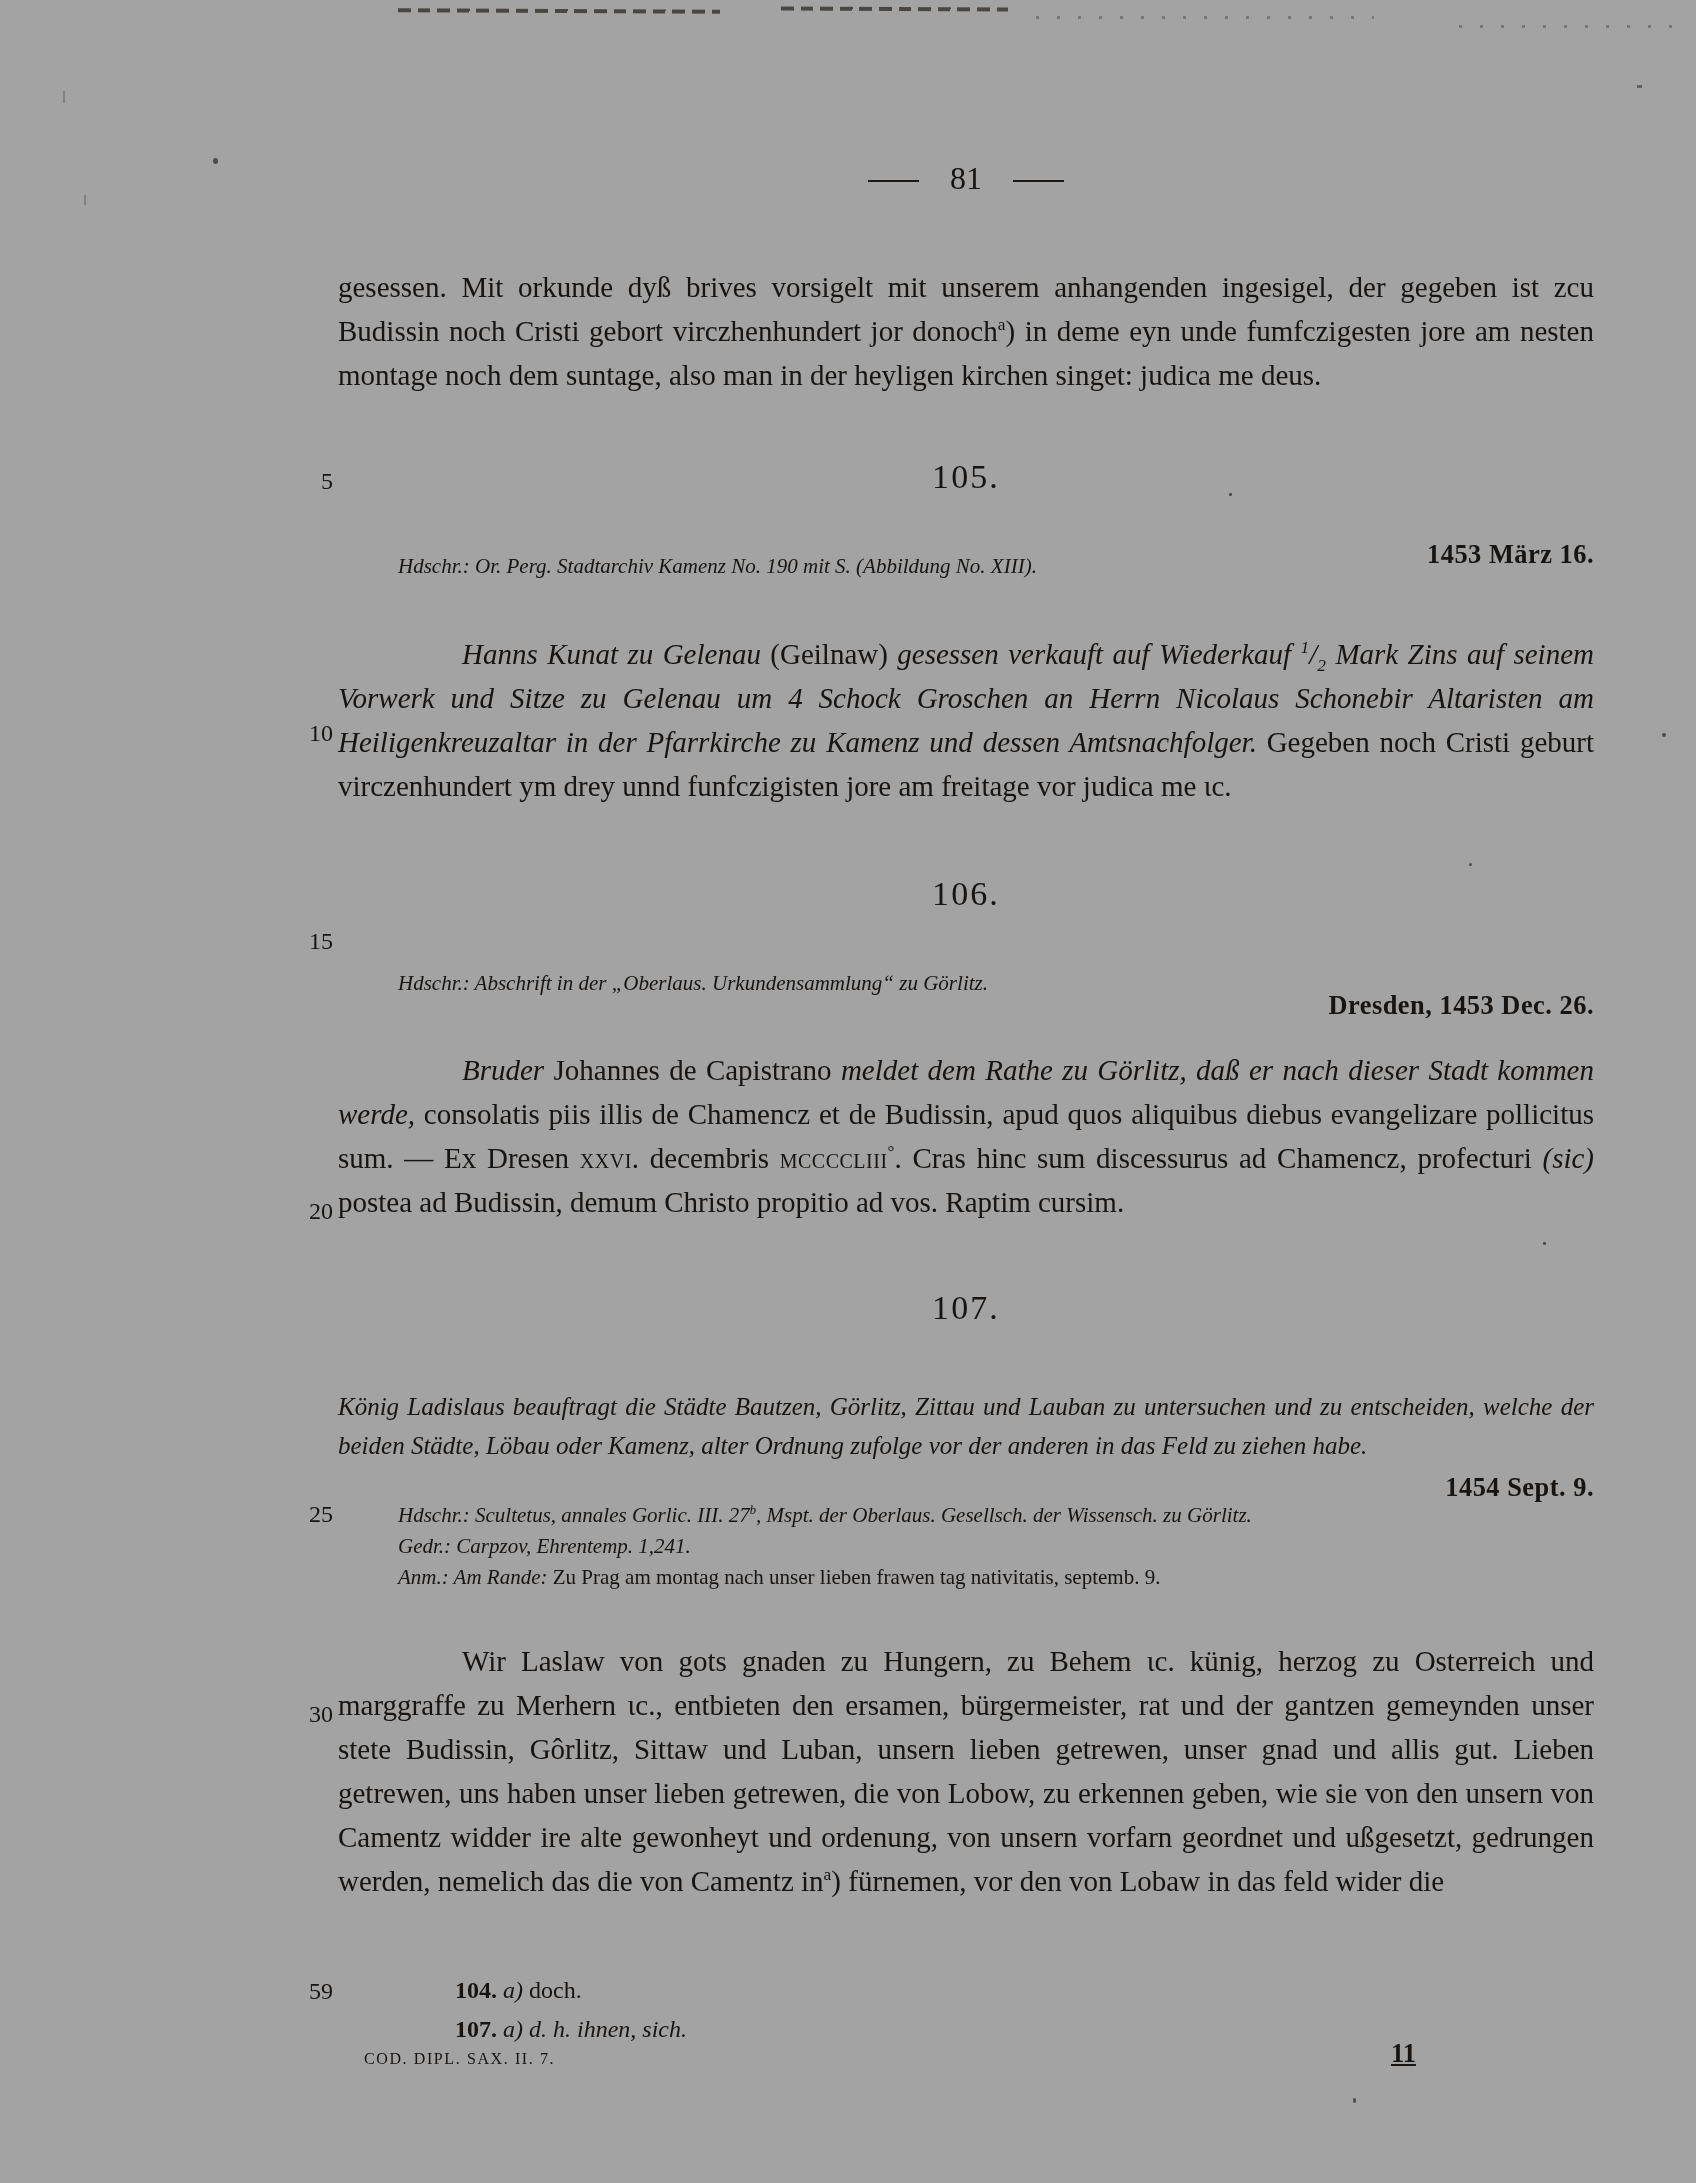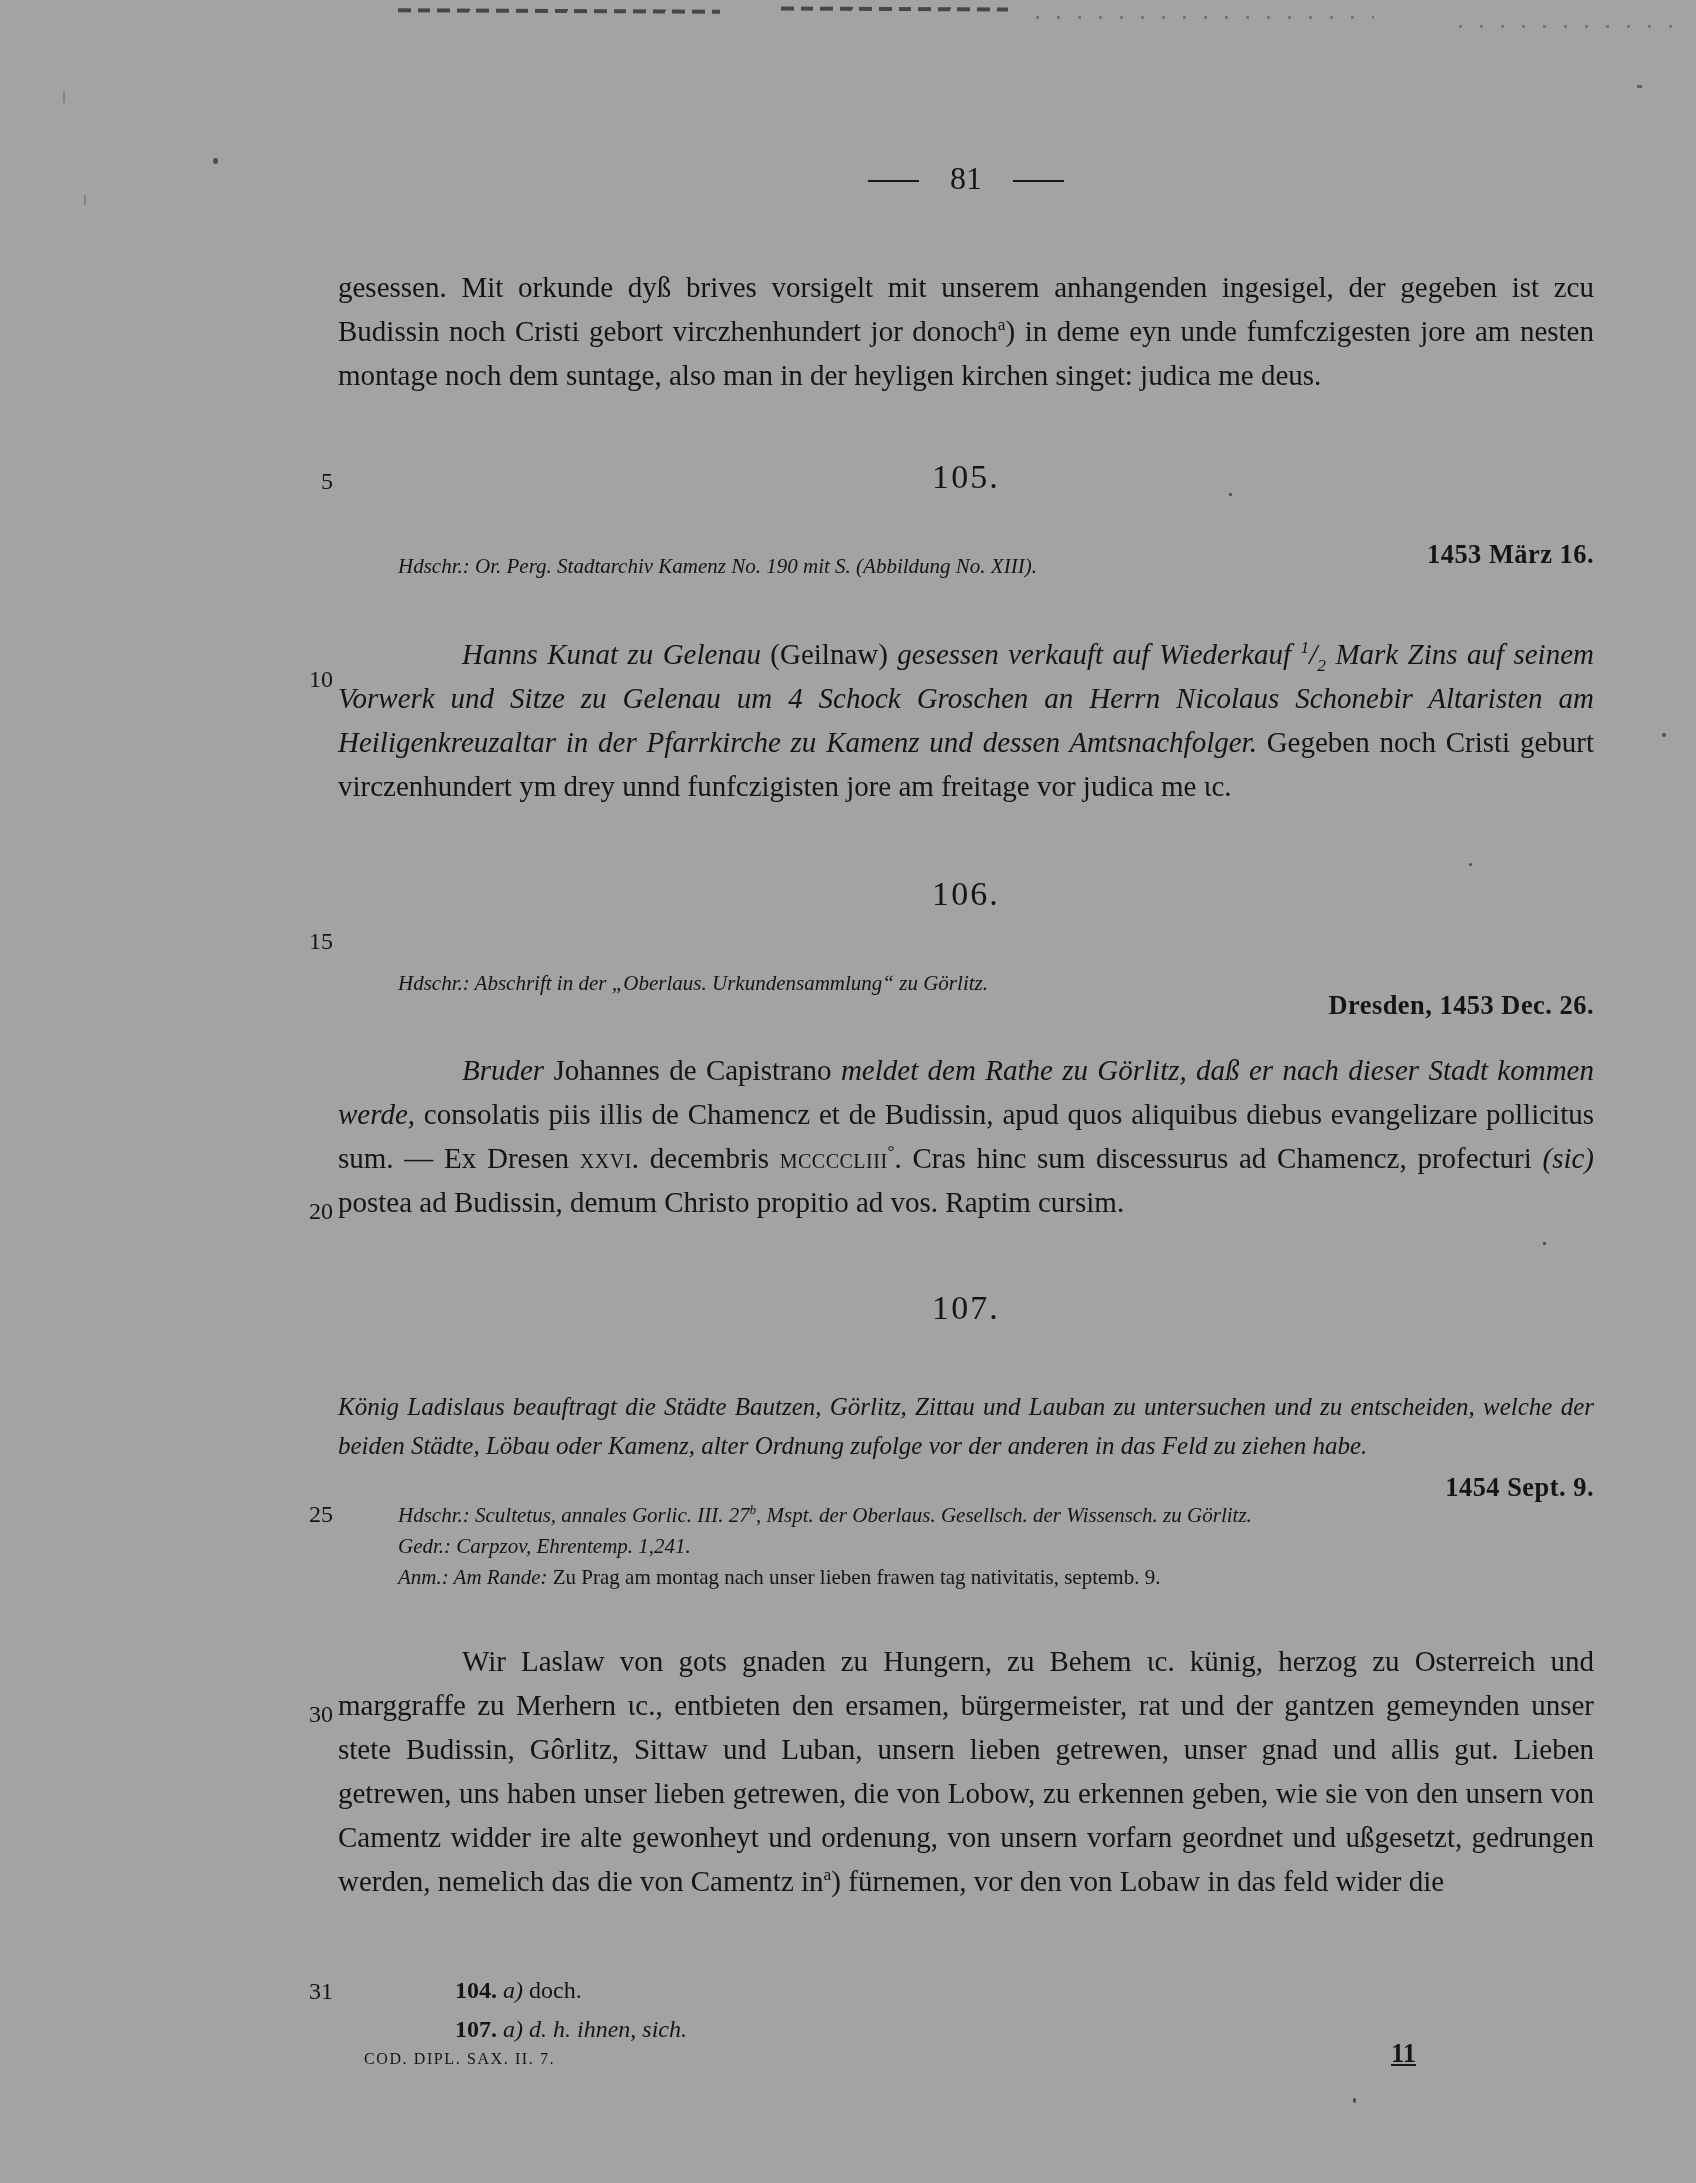--- a/index.html
+++ b/index.html
@@ -35,21 +35,21 @@
   .sg-sup{vertical-align:super;font-size:60%;line-height:0;}
   .sg-isup{vertical-align:super;font-size:60%;line-height:0;font-style:italic;}
   .sg-isub{vertical-align:sub;font-size:60%;line-height:0;font-style:italic;}
   .sg-sc{font-variant:small-caps;letter-spacing:0.5px;}
   
   .h-105{top:458px;}  .d-105{top:507px;}  .m-105{top:551px;}  .b-105{top:603px;}
   .h-106{top:875px;} .d-106{top:958px;} .m-106{top:968px;}  .b-106{top:1019px;}
   .h-107{top:1289px;} .sum-107{top:1362px;} .d-107{top:1440px;}
   .meta-107{top:1500px;} .b-107{top:1610px;}
   .fn-1{top:1977px;} .fn-2{top:2016px;}
-  .mn-0{top:468px;} .mn-1{top:666px;} .mn-2{top:928px;} .mn-3{top:1198px;}
+  .mn-0{top:468px;} .mn-1{top:720px;} .mn-2{top:928px;} .mn-3{top:1198px;}
   .mn-4{top:1501px;} .mn-5{top:1701px;} .mn-6{top:1978px;}
   
   .art{position:absolute;background:#3a3631;}
   .artline{height:3.7px;opacity:.75;
     background:repeating-linear-gradient(90deg,#2c2823 0 12.7px,transparent 12.7px 19.6px);}
   .dotline{height:2.6px;opacity:.35;
     background:repeating-linear-gradient(90deg,#2c2823 0 3.2px,transparent 3.2px 21px);}
   .speck{border-radius:50%;opacity:.8;}
   .faint{opacity:.3;}
 </style>
@@ -77,21 +77,21 @@
     <span>81</span>
     <span class="dash"></span>
   </div>
 
   <span class="mnum mn-0">5</span>
   <span class="mnum mn-1">10</span>
   <span class="mnum mn-2">15</span>
   <span class="mnum mn-3">20</span>
   <span class="mnum mn-4">25</span>
   <span class="mnum mn-5">30</span>
-  <span class="mnum mn-6">31</span>
+  <span class="mnum mn-6">59</span>
 
   <p class="block bodytext cont"><span class="sg-r">gesessen.  Mit orkunde dyß brives vorsigelt mit unserem anhangenden ingesigel, der gegeben ist zcu Budissin noch Cristi gebort virczhenhundert jor donoch</span><span class="sg-sup">a</span><span class="sg-r">) in deme eyn unde fumfczigesten jore am nesten montage noch dem suntage, also man in der heyligen kirchen singet:  judica me deus.</span></p>
 
   <div class="block heading h-105">105.</div>
   <div class="block date d-105">1453 März 16.</div>
   <div class="meta m-105"><span class="sg-i">Hdschr.:  Or. Perg. Stadtarchiv Kamenz No. 190 mit S. (Abbildung No. XIII).</span></div>
   <p class="block bodytext indent b-105"><span class="sg-i">Hanns Kunat zu Gelenau </span><span class="sg-r">(Geilnaw) </span><span class="sg-i">gesessen verkauft auf Wiederkauf </span><span class="sg-isup">1</span><span class="sg-i">/</span><span class="sg-isub">2</span><span class="sg-i"> Mark Zins auf seinem Vorwerk und Sitze zu Gelenau um 4 Schock Groschen an Herrn Nicolaus Schonebir Altaristen am Heiligenkreuzaltar in der Pfarrkirche zu Kamenz und dessen Amtsnachfolger.</span><span class="sg-r">  Gegeben noch Cristi geburt virczenhundert ym drey unnd funfczigisten jore am freitage vor judica me ɩc.</span></p>
 
   <div class="block heading h-106">106.</div>
   <div class="block date d-106">Dresden, 1453 Dec. 26.</div>

